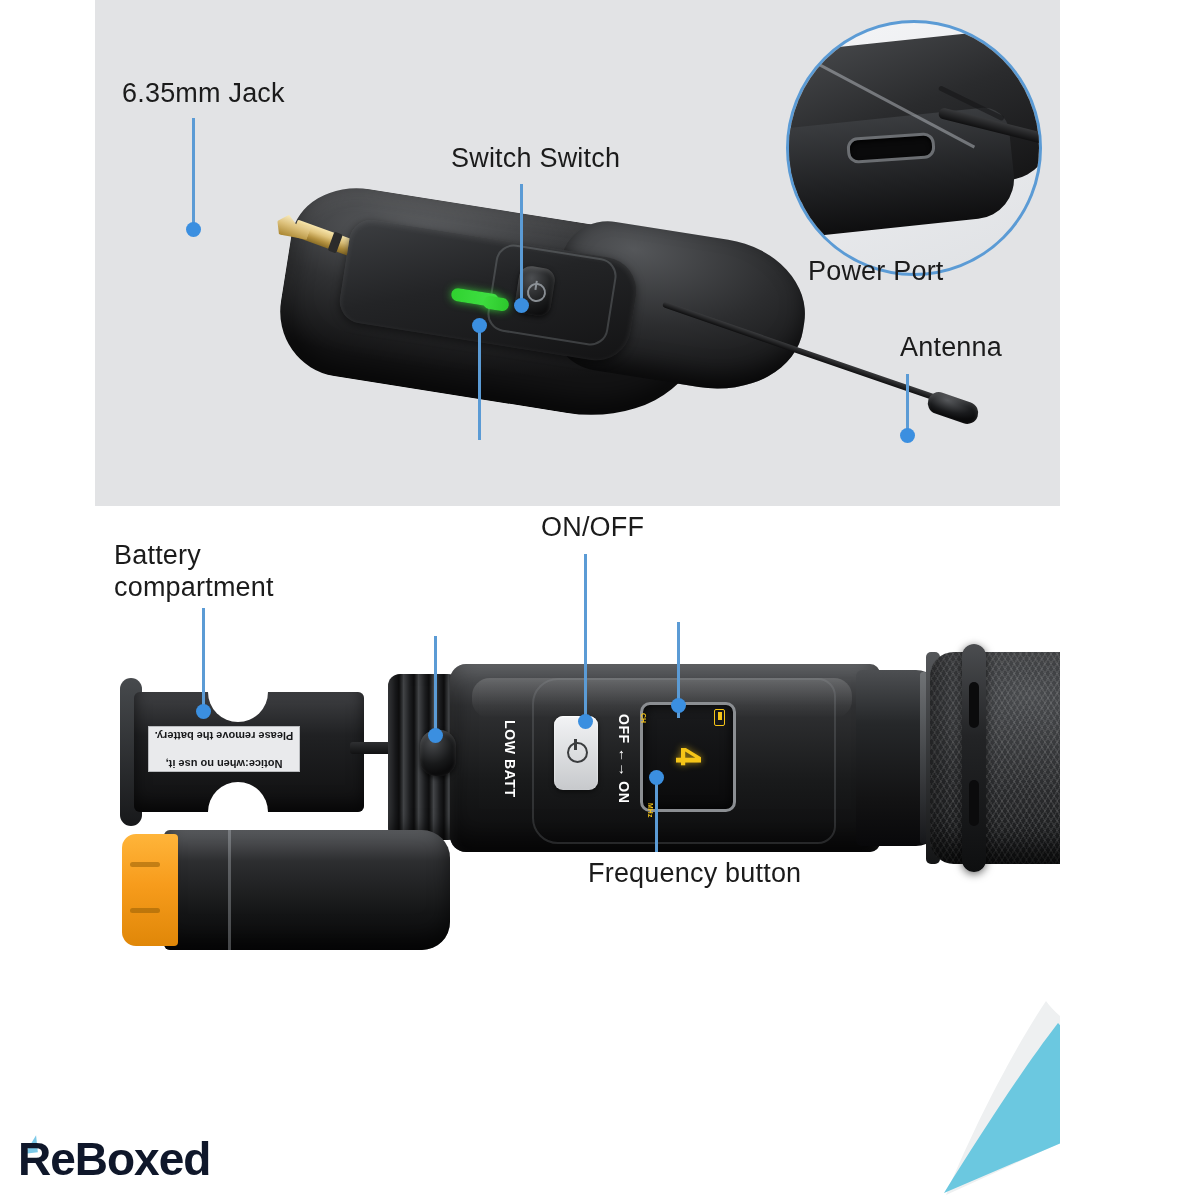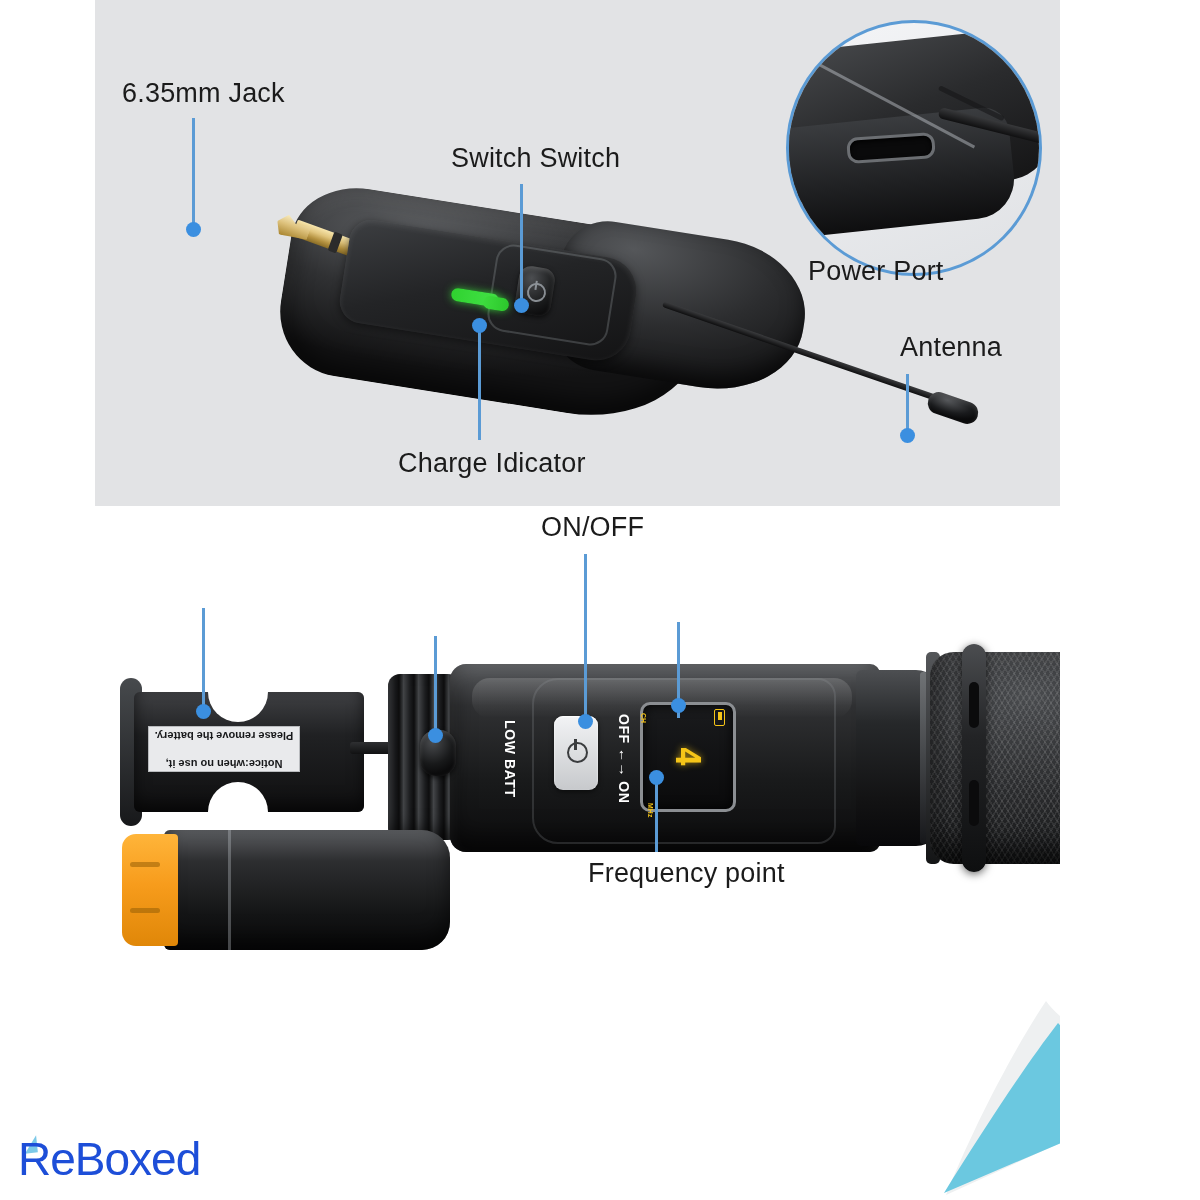--- a/index.html
+++ b/index.html
@@ -329,21 +329,21 @@
     background:linear-gradient(180deg,#ffb53a 0%,#f79c1c 45%,#e08708 100%);
     border-radius:14px 4px 4px 14px;
   }
   .cap-orange-line{
     position:absolute;left:8px;width:30px;height:5px;background:rgba(150,95,5,.55);border-radius:3px;
   }
 
   
   .logo{
     position:absolute;left:18px;top:1132px;
-    font-size:46px;font-weight:400;color:#1d4ed8;letter-spacing:-1px;
+    font-size:46px;font-weight:700;color:#0f172a;letter-spacing:-1px;
     font-family:"Liberation Sans","DejaVu Sans",sans-serif;
   }
   .logo-flag{
     position:absolute;left:24px;top:1136px;width:0;height:0;
     border-left:13px solid transparent;border-bottom:17px solid #7cc9e8;
     transform:rotate(-6deg);
   }
 
   
   .pennant{position:absolute;left:900px;top:995px;width:300px;height:205px;}
@@ -382,21 +382,20 @@
   </div>
 
   <div class="label" style="left:122px;top:78px;">6.35mm Jack</div>
   <div class="leader" style="left:192px;top:118px;width:3px;height:108px;"></div>
   <div class="dot" style="left:186px;top:222px;width:15px;height:15px;"></div>
 
   <div class="label" style="left:451px;top:143px;">Switch Switch</div>
   <div class="leader" style="left:520px;top:184px;width:3px;height:118px;"></div>
   <div class="dot" style="left:514px;top:298px;width:15px;height:15px;"></div>
 
-  <div class="label" style="left:398px;top:448px;">Charge Idicator</div>
   <div class="leader" style="left:478px;top:330px;width:3px;height:110px;"></div>
   <div class="dot" style="left:472px;top:318px;width:15px;height:15px;"></div>
 
   <div class="label" style="left:808px;top:256px;">Power Port</div>
 
   <div class="label" style="left:892px;top:332px;margin-left:8px;">Antenna</div>
   <div class="leader" style="left:906px;top:374px;width:3px;height:58px;"></div>
   <div class="dot" style="left:900px;top:428px;width:15px;height:15px;"></div>
 
   <div class="mic">
@@ -448,34 +447,36 @@
     <div class="batt-cap">
       <div class="cap-body"></div>
       <div class="cap-seam"></div>
       <div class="cap-orange">
         <div class="cap-orange-line" style="top:28px;"></div>
         <div class="cap-orange-line" style="top:74px;"></div>
       </div>
     </div>
   </div>
 
+  <div class="label" style="left:114px;top:540px;"><span>Battery</span>
+<span>compartment</span></div>
   <div class="leader" style="left:202px;top:608px;width:3px;height:100px;"></div>
   <div class="dot" style="left:196px;top:704px;width:15px;height:15px;"></div>
 
   <div class="leader" style="left:434px;top:636px;width:3px;height:96px;"></div>
   <div class="dot" style="left:428px;top:728px;width:15px;height:15px;"></div>
 
   <div class="label" style="left:541px;top:512px;">ON/OFF</div>
   <div class="leader" style="left:584px;top:554px;width:3px;height:164px;"></div>
   <div class="dot" style="left:578px;top:714px;width:15px;height:15px;"></div>
 
   <div class="leader" style="left:677px;top:622px;width:3px;height:96px;"></div>
   <div class="dot" style="left:671px;top:698px;width:15px;height:15px;"></div>
 
-  <div class="label" style="left:588px;top:858px;">Frequency point</div>
+  <div class="label" style="left:588px;top:858px;">Frequency button</div>
   <div class="leader" style="left:655px;top:782px;width:3px;height:70px;"></div>
   <div class="dot" style="left:649px;top:770px;width:15px;height:15px;"></div>
 
   <svg class="pennant" viewBox="0 0 300 205">
     <path d="M146 6 C170 40 250 74 296 86 L46 200 C70 140 110 60 146 6 Z" fill="#eef0f1"></path>
     <path d="M158 28 C184 58 252 84 292 92 L44 198 C80 140 124 72 158 28 Z" fill="#6bc8e0"></path>
   </svg>
 
   <div class="logo-flag"></div>
   <div class="logo">ReBoxed</div>

